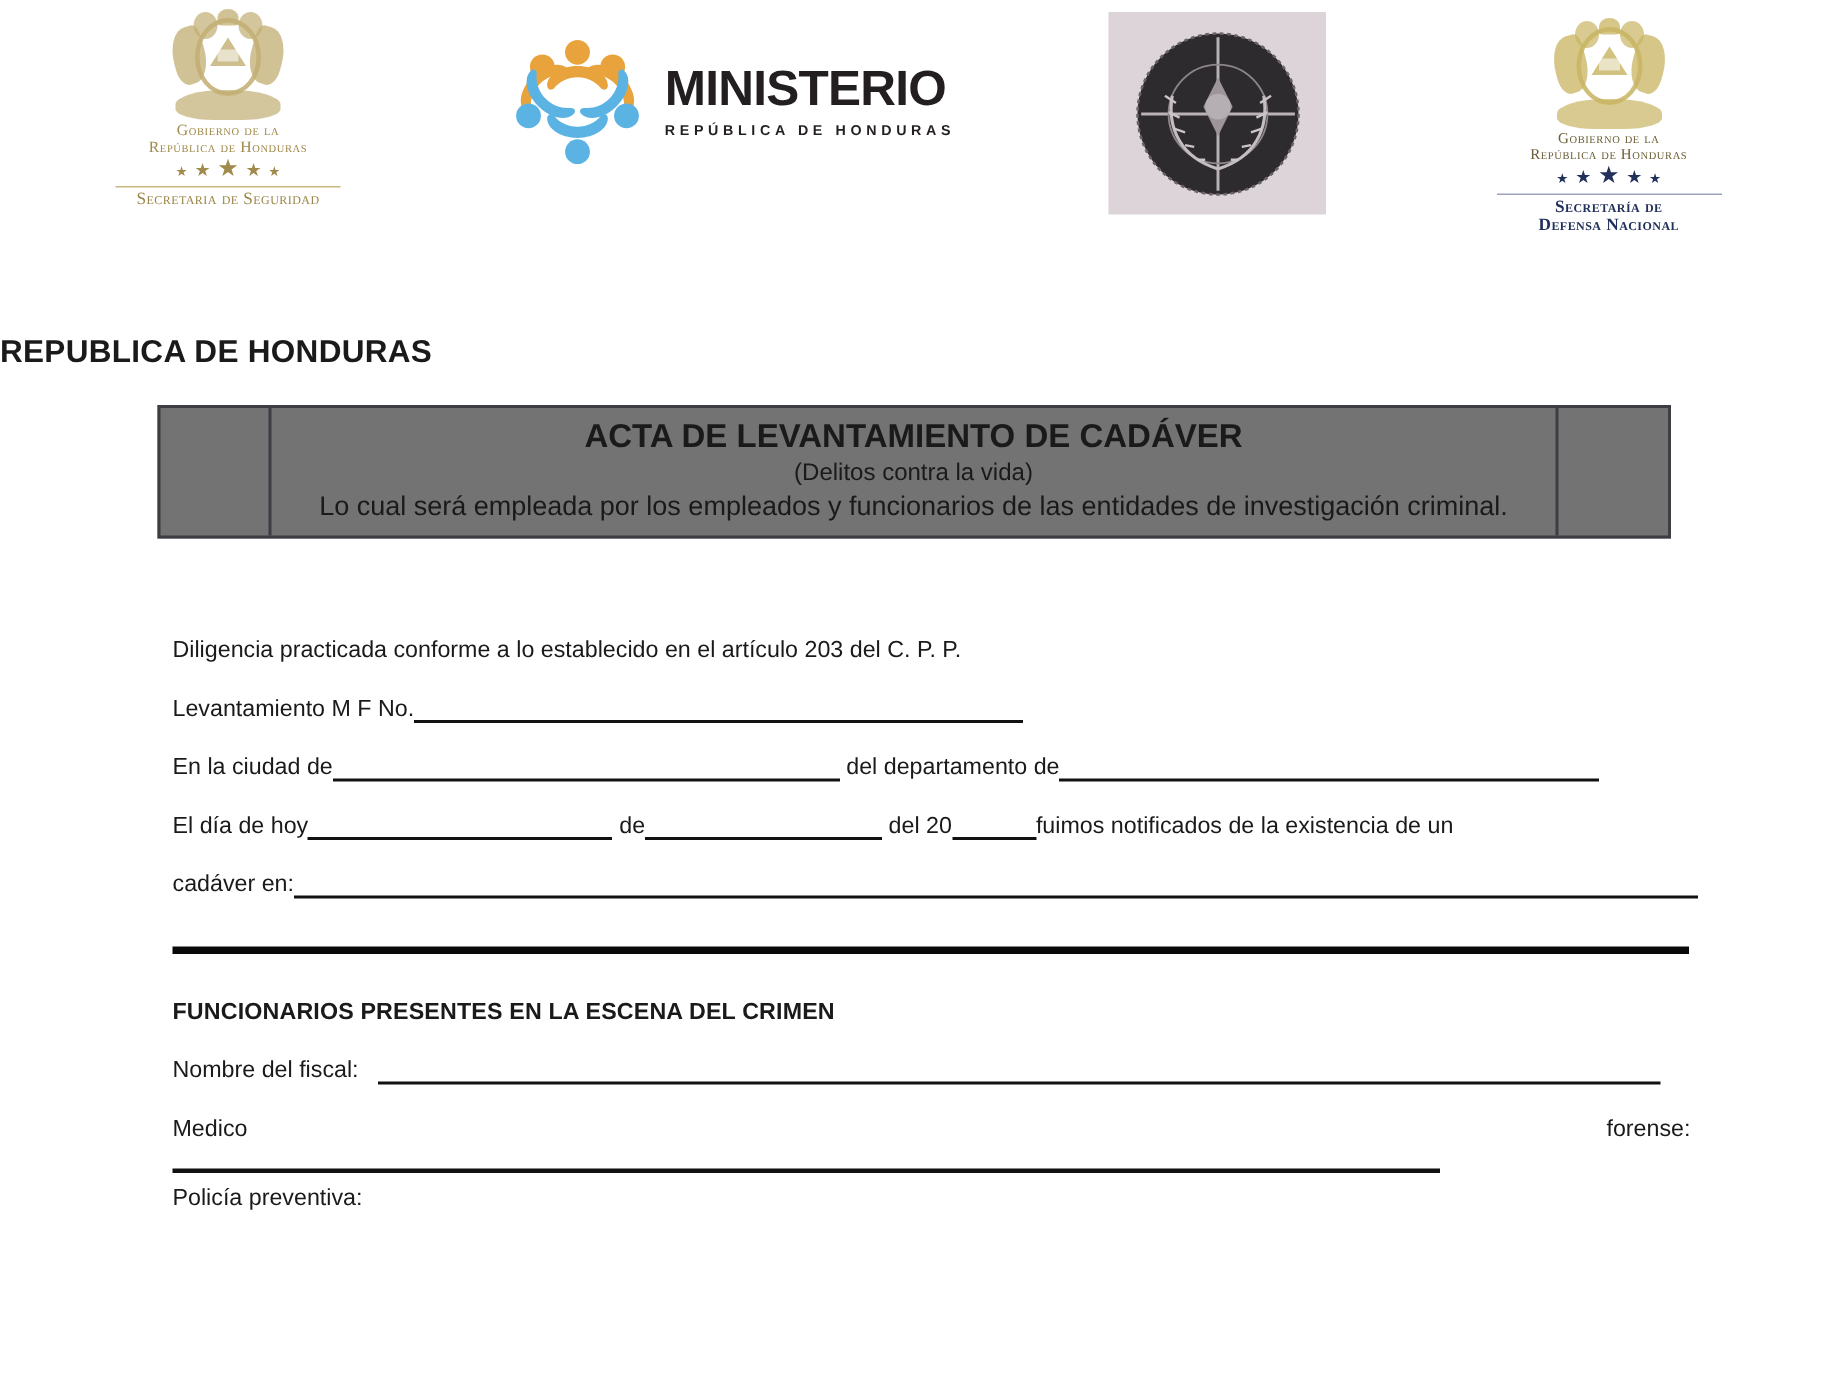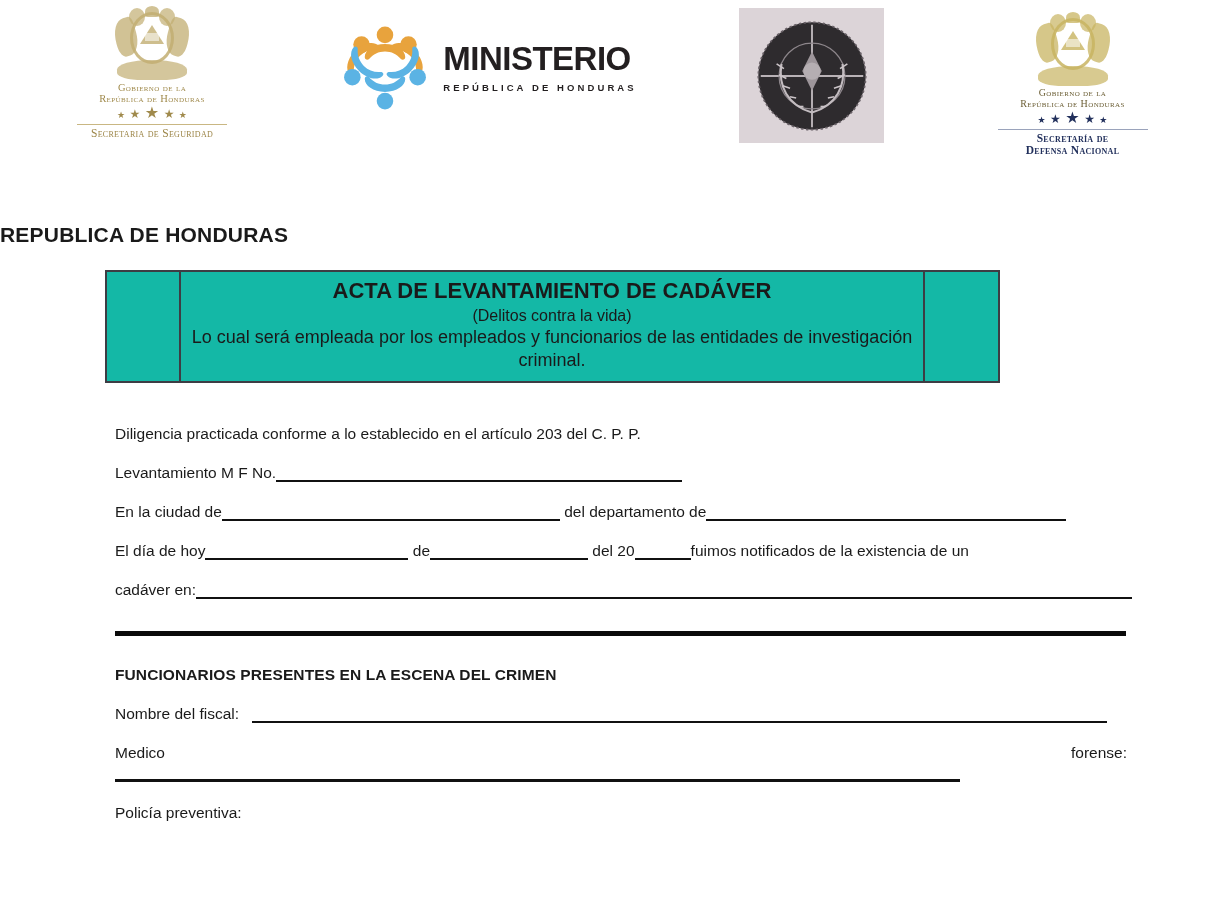--- a/index.html
+++ b/index.html
@@ -140,24 +140,24 @@
     font-size: 21px;
     font-weight: bold;
     letter-spacing: .2px;
     margin-top: 48px;
   }
 
   
   .title-table {
     position: absolute;
     left: 105px; top: 270px;
-    width: 895px;
+    width: 1009px;
     border: 2px solid #3d3d44;
     display: flex;
-    background: #14b8a6;
+    background: #737373;
   }
   .tt-cell-left  { width: 74px; border-right: 2px solid #3d3d44; }
   .tt-cell-right { width: 75px; border-left: 2px solid #3d3d44; }
   .tt-cell-main  { flex: 1; text-align: center; padding: 6px 8px 8px; }
   .tt-l1 { font-size: 22px; font-weight: bold; line-height: 1.22; }
   .tt-l2 { font-size: 16px; font-weight: normal; line-height: 1.32; }
   .tt-l3 { font-size: 18px; line-height: 1.3; }
 
   
   .form-body {
@@ -355,17 +355,17 @@
   <div class="frow">
     <span>Nombre del fiscal:</span><span class="fill" style="width:855px; margin-left:13px;"></span>
   </div>
 
   <div class="justify-row">
     <span>Medico</span>
     <span>forense:</span>
   </div>
   <div class="under-long"></div>
 
-  <div class="frow" style="margin-top:22px;">
+  <div class="frow" style="margin-top:8px;">
     <span>Policía preventiva:</span>
   </div>
 
 </div>
 
 </body></html>

